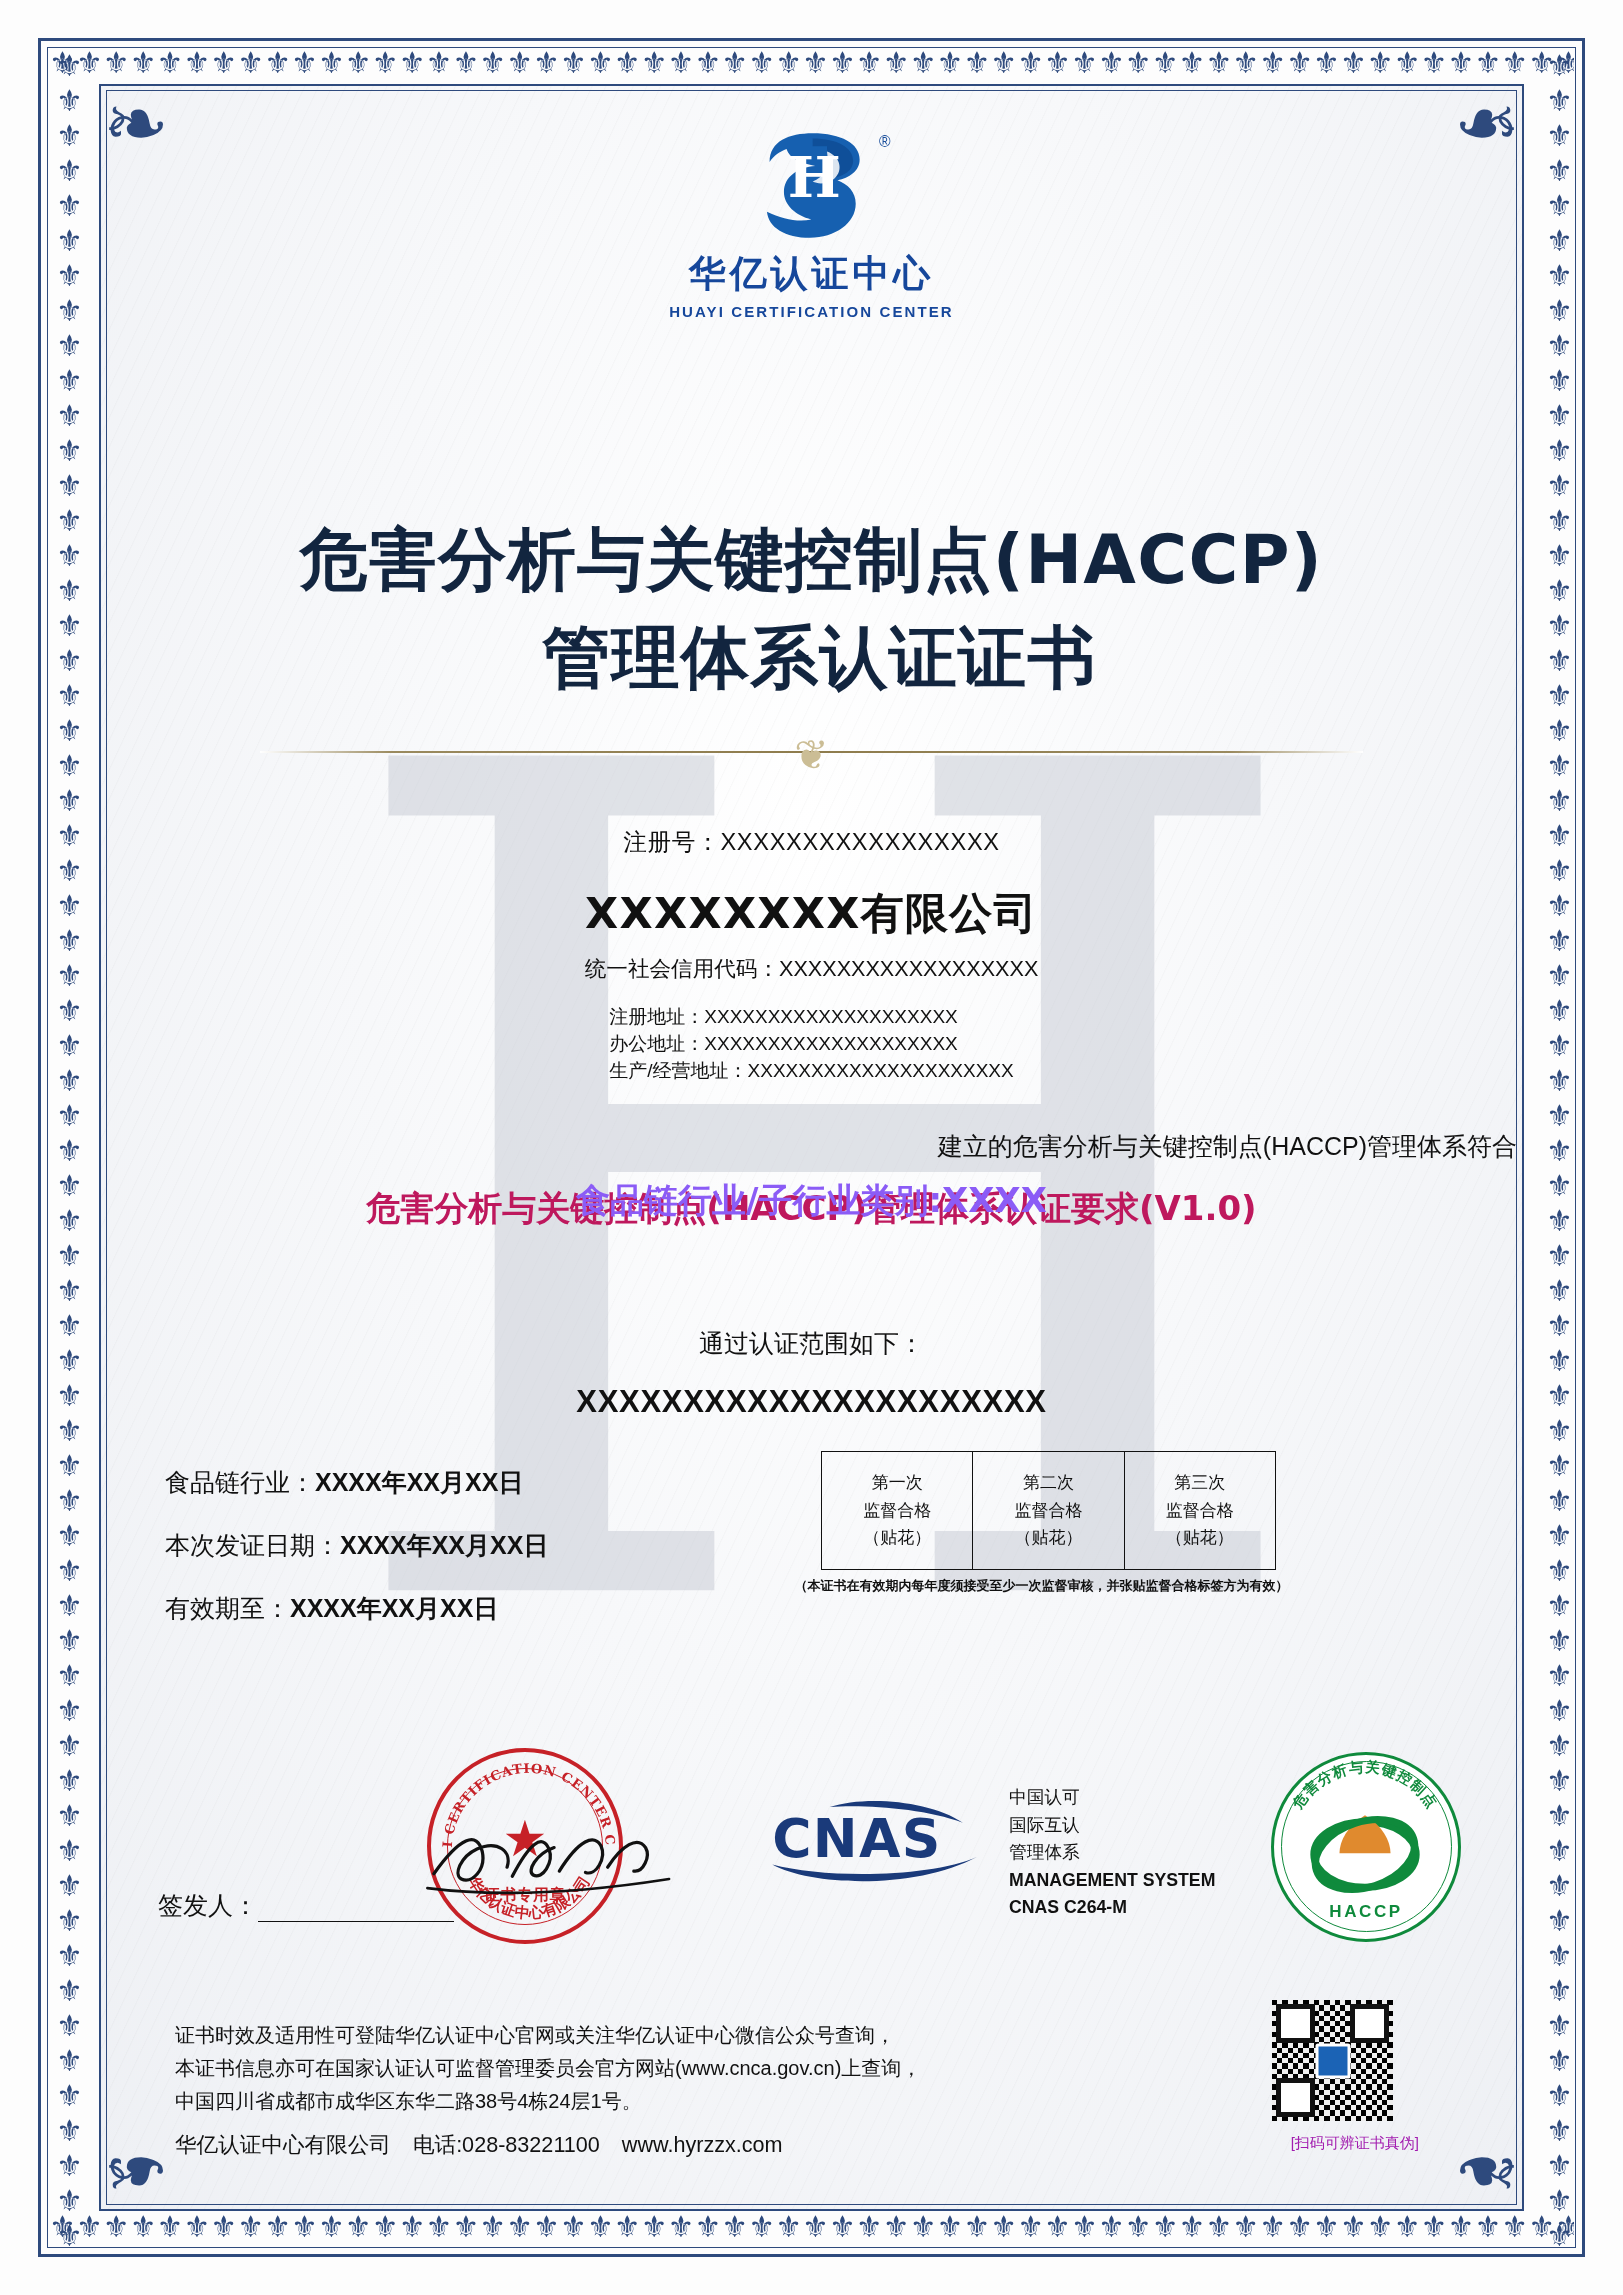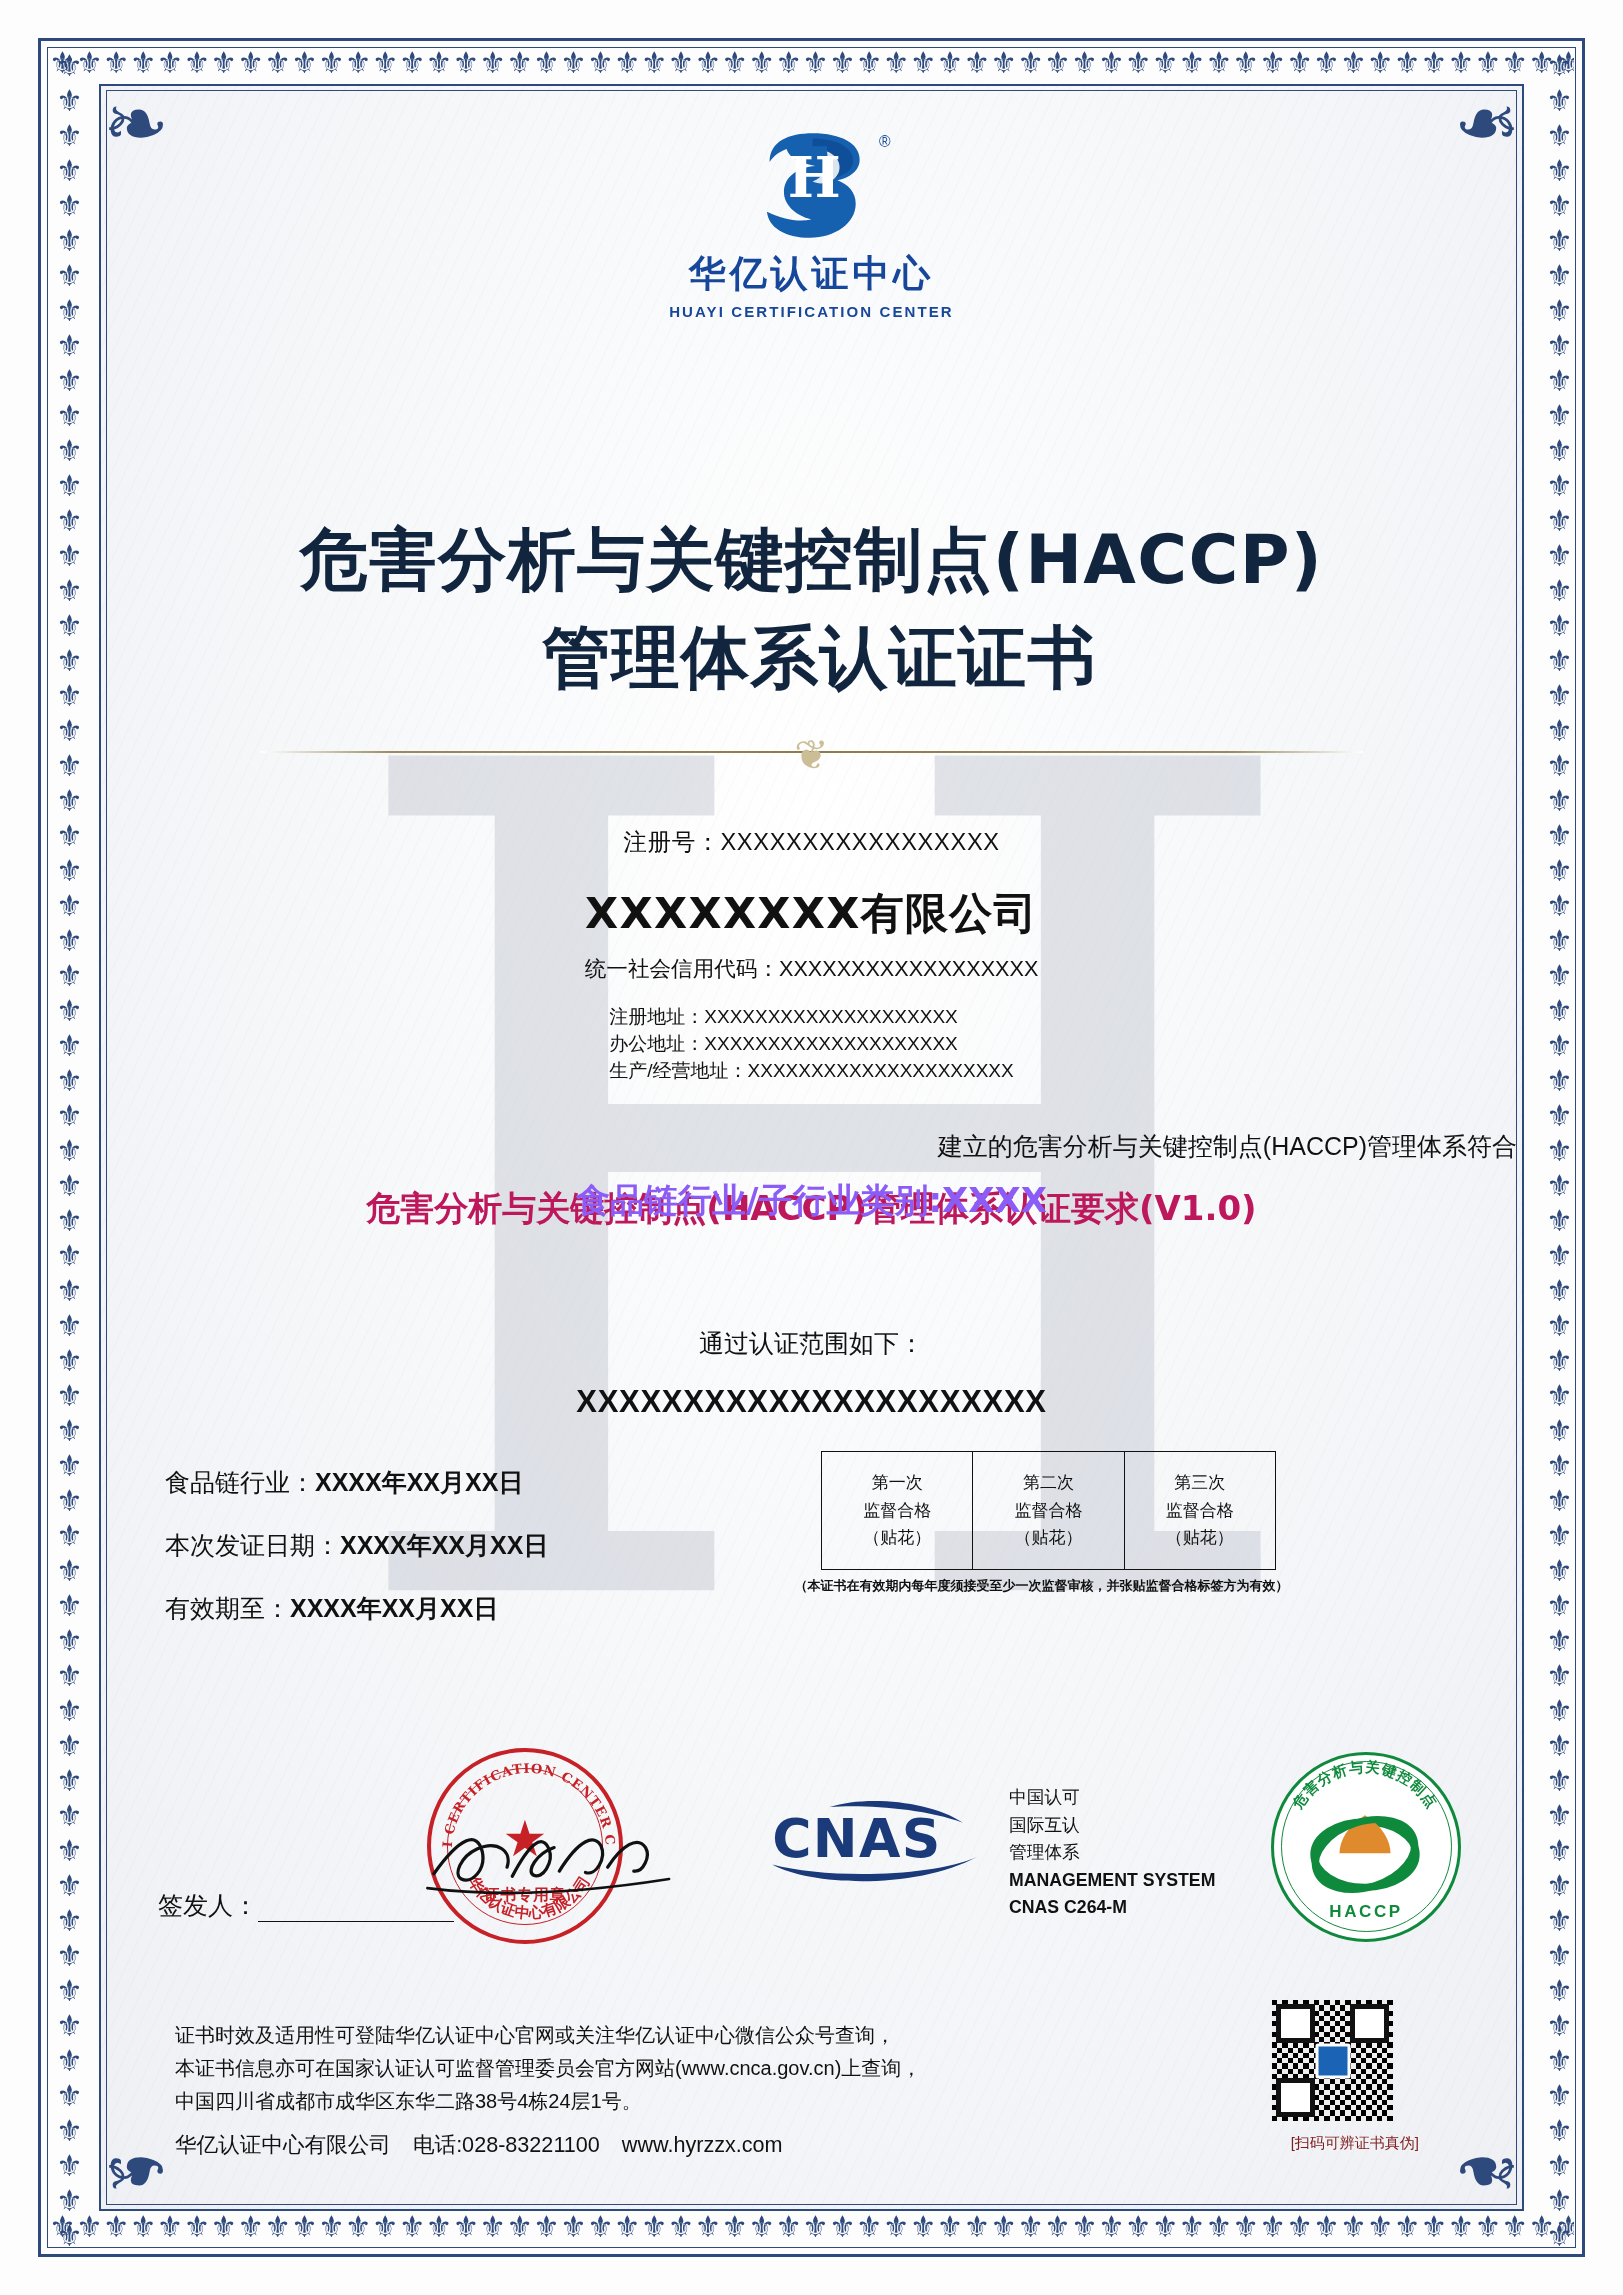--- a/index.html
+++ b/index.html
@@ -232,21 +232,21 @@
   }
   .qr-inner{
     position:absolute;left:50%;top:50%;transform:translate(-50%,-50%);
     width:29px;height:29px;background:#1b63b5;border:3.9px solid #fff;border-radius:2.6px;
   }
   .qr-eye{position:absolute;width:29px;height:29px;border:5.9px solid #111;background:#fff;}
   .qr-e1{left:3.9px;top:3.9px;}
   .qr-e2{right:3.9px;top:3.9px;}
   .qr-e3{left:3.9px;bottom:3.9px;}
   .qr-caption{
-    position:absolute;right:98px;bottom:6.5px;font-size:15px;color:#7f1d1d;white-space:nowrap;
+    position:absolute;right:98px;bottom:6.5px;font-size:15px;color:#a21caf;white-space:nowrap;
   }
 </style>
 </head>
 <body>
 
 <div class="certificate">
 
   <div class="border-outer"></div>
   <div class="border-outer2"></div>
 

